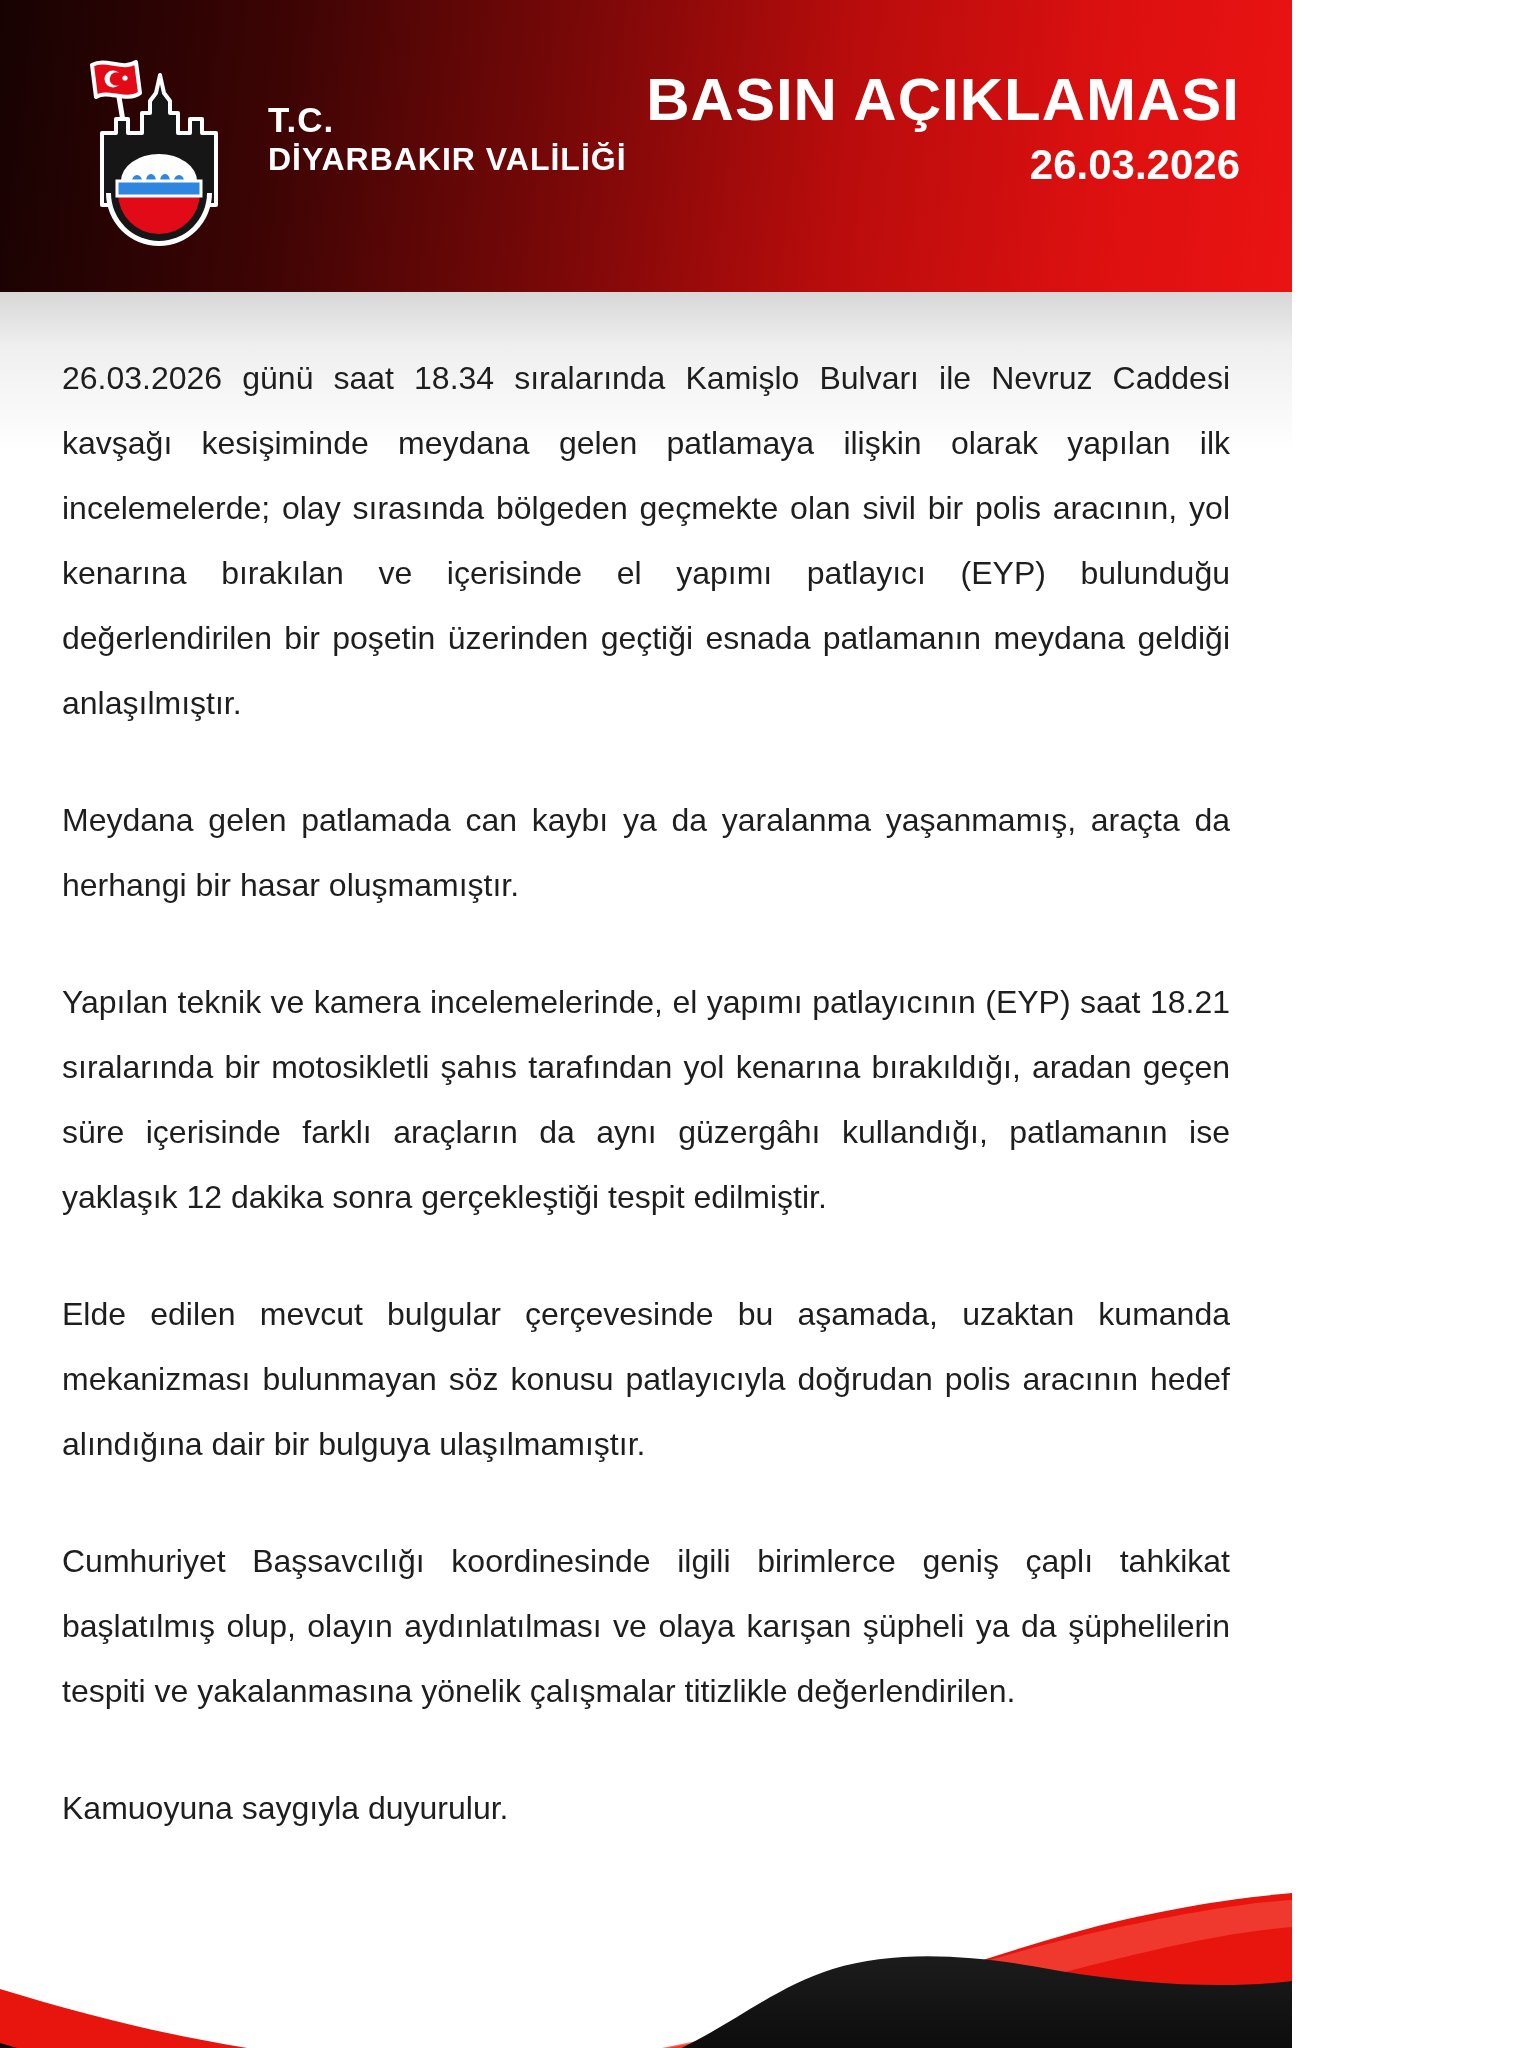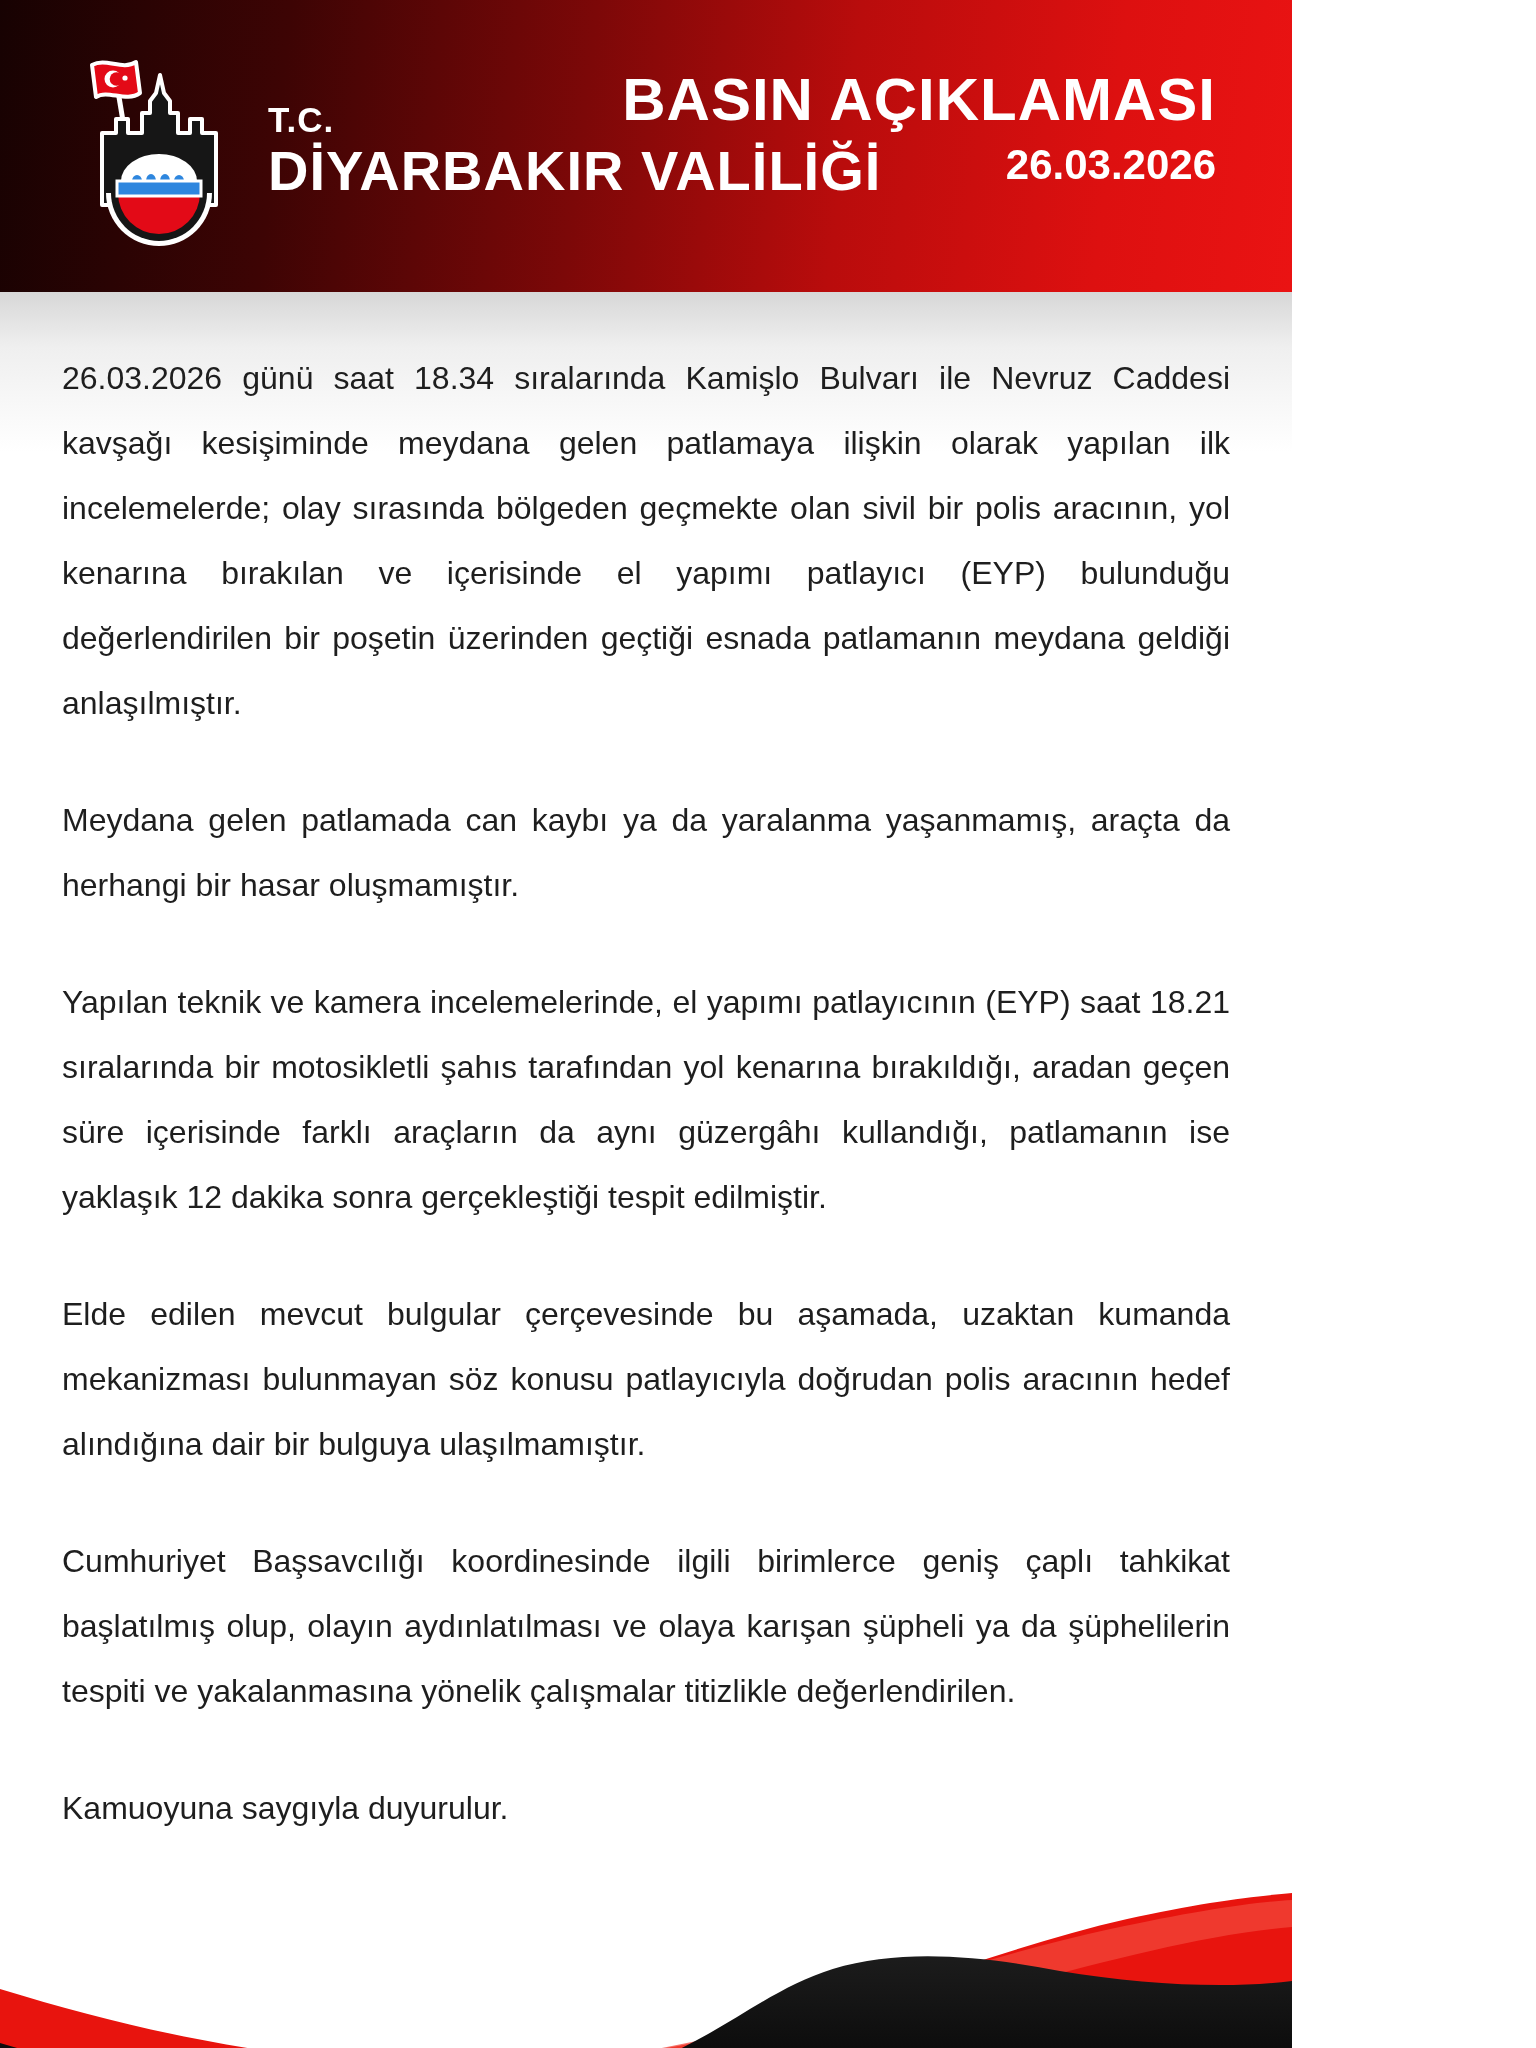--- a/index.html
+++ b/index.html
@@ -13,23 +13,23 @@
   
   header.band{
     position:relative;height:292px;flex:0 0 292px;
     background:linear-gradient(97deg,#170202 0%,#3d0404 22%,#7c0808 45%,#b90c0c 65%,#dd1010 85%,#ea1313 100%);
     color:#fff;
   }
   .brand{position:absolute;top:42px;left:84px;display:flex;align-items:flex-start;}
   .brand svg.logo{width:150px;height:212px;display:block;}
   .brand-text{margin-left:34px;margin-top:60px;line-height:1;}
   .brand-tc{font-weight:bold;font-size:35px;letter-spacing:1px;}
-  .brand-name{font-weight:bold;font-size:56px;letter-spacing:1px;margin-top:6px;}
+  .brand-name{font-weight:bold;font-size:32px;letter-spacing:1px;margin-top:6px;}
   .brand-sub{font-size:25px;font-weight:normal;margin-top:9px;letter-spacing:.5px;}
-  .release{position:absolute;top:70px;right:76px;text-align:right;line-height:1;}
+  .release{position:absolute;top:70px;right:52px;text-align:right;line-height:1;}
   .release-title{font-weight:bold;font-size:60px;letter-spacing:1px;}
   .release-date{font-weight:bold;font-size:42px;margin-top:14px;}
 
   
   main.sheet{
     flex:1 1 auto;
     background:linear-gradient(to bottom,#d7d7d7 0px,#efefef 55px,#ffffff 160px);
     padding:54px 62px 0 62px;
     color:#1e1e1e;
   }

